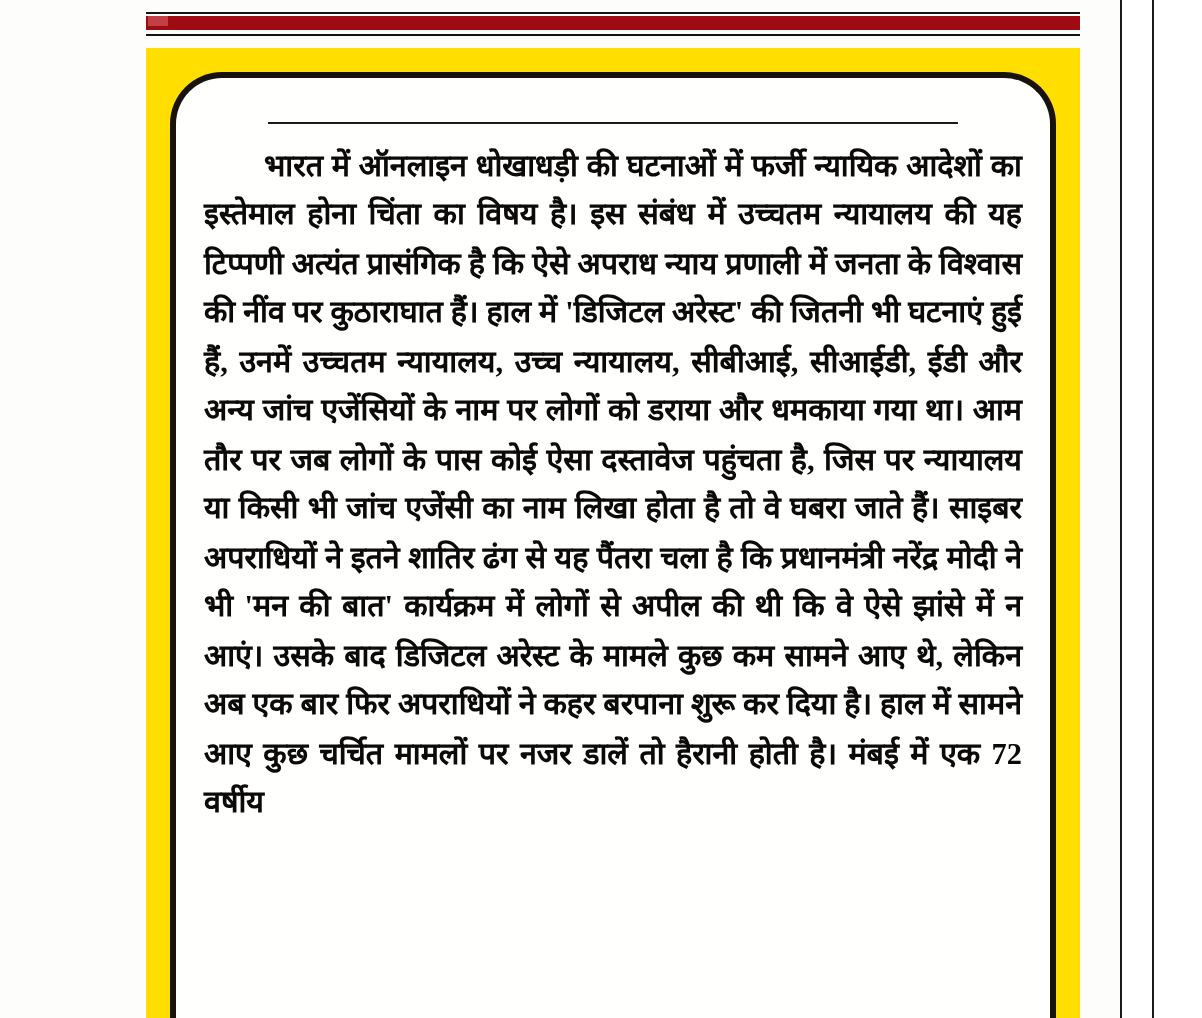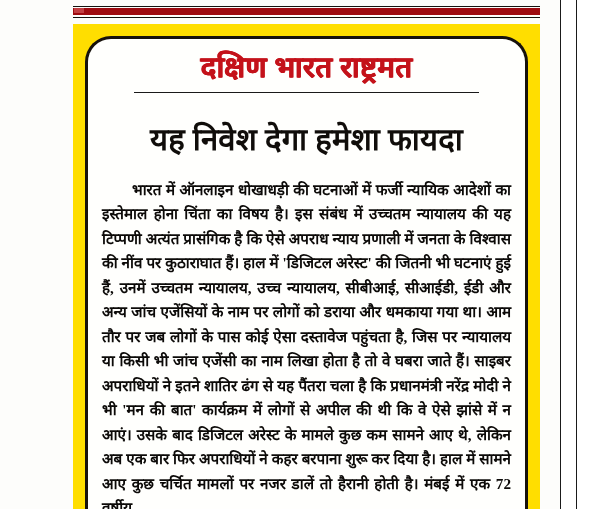--- a/index.html
+++ b/index.html
@@ -168,25 +168,23 @@
     <div class="rule-red-bar">
       <div class="rule-stub"></div>
     </div>
     <div class="rule-thin-bottom"></div>
   </div>
 
   <div id="article-frame">
     <div id="article-inner">
 
       <div id="masthead">
-        <div id="masthead-title">दक्षिण भारत राष्ट्रमत</div>
         <div id="masthead-divider"></div>
       </div>
 
-      <h1 id="headline">यह निवेश देगा हमेशा फायदा</h1>
 
       <p id="article-body">भारत में ऑनलाइन धोखाधड़ी की घटनाओं में फर्जी न्यायिक आदेशों का इस्तेमाल होना चिंता का विषय है। इस संबंध में उच्चतम न्यायालय की यह टिप्पणी अत्यंत प्रासंगिक है कि ऐसे अपराध न्याय प्रणाली में जनता के विश्वास की नींव पर कुठाराघात हैं। हाल में 'डिजिटल अरेस्ट' की जितनी भी घटनाएं हुई हैं, उनमें उच्चतम न्यायालय, उच्च न्यायालय, सीबीआई, सीआईडी, ईडी और अन्य जांच एजेंसियों के नाम पर लोगों को डराया और धमकाया गया था। आम तौर पर जब लोगों के पास कोई ऐसा दस्तावेज पहुंचता है, जिस पर न्यायालय या किसी भी जांच एजेंसी का नाम लिखा होता है तो वे घबरा जाते हैं। साइबर अपराधियों ने इतने शातिर ढंग से यह पैंतरा चला है कि प्रधानमंत्री नरेंद्र मोदी ने भी 'मन की बात' कार्यक्रम में लोगों से अपील की थी कि वे ऐसे झांसे में न आएं। उसके बाद डिजिटल अरेस्ट के मामले कुछ कम सामने आए थे, लेकिन अब एक बार फिर अपराधियों ने कहर बरपाना शुरू कर दिया है। हाल में सामने आए कुछ चर्चित मामलों पर नजर डालें तो हैरानी होती है। मंबई में एक 72 वर्षीय</p>
 
     </div>
   </div>
 
   <div id="right-gutter"></div>
   <div id="far-right-panel"></div>
   <div class="column-rule" id="column-rule-1"></div>
   <div class="column-rule" id="column-rule-2"></div>

